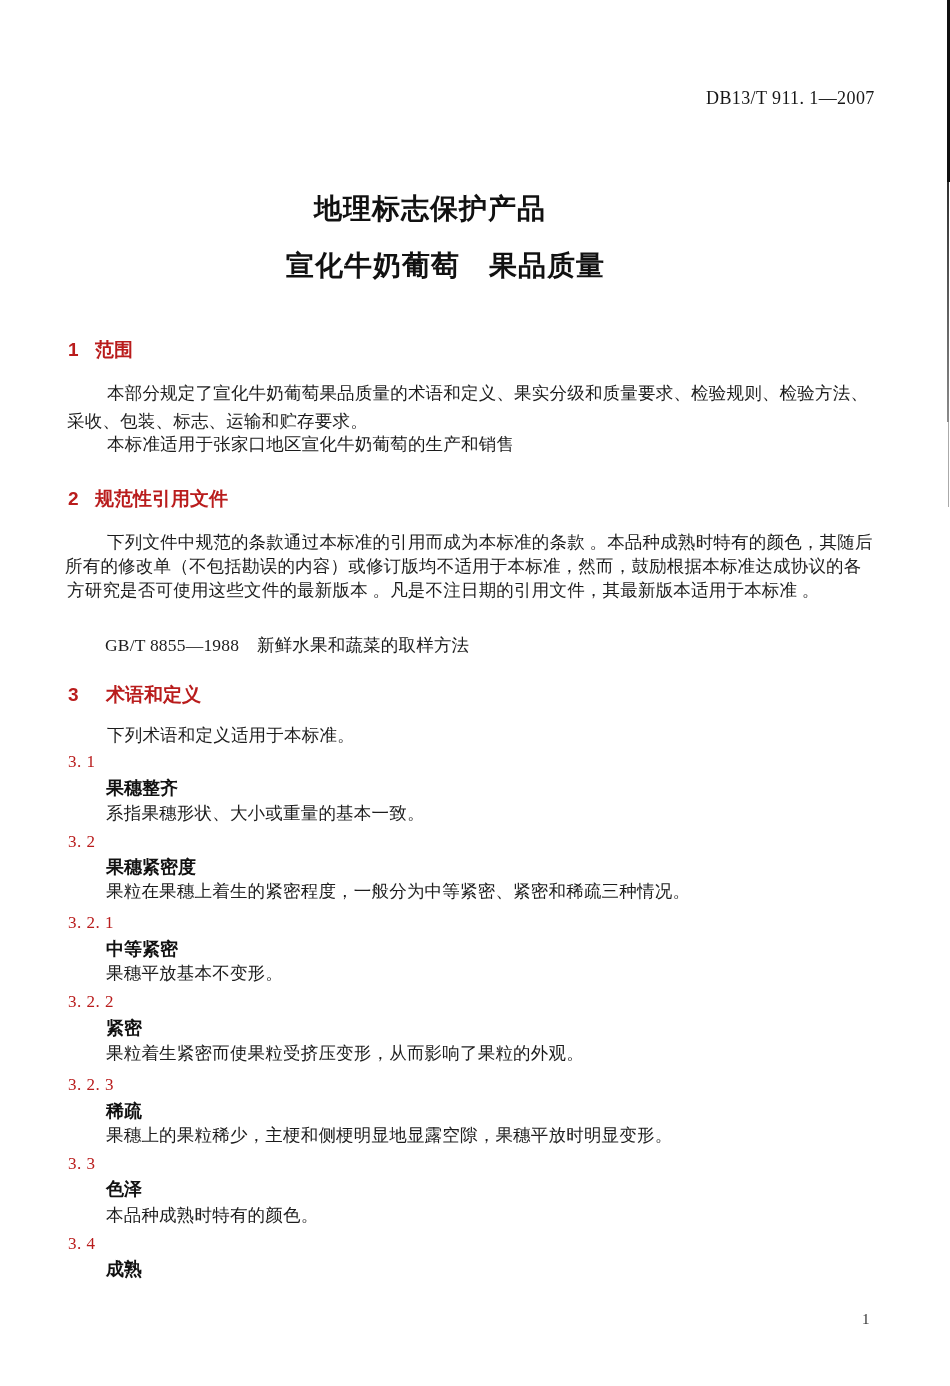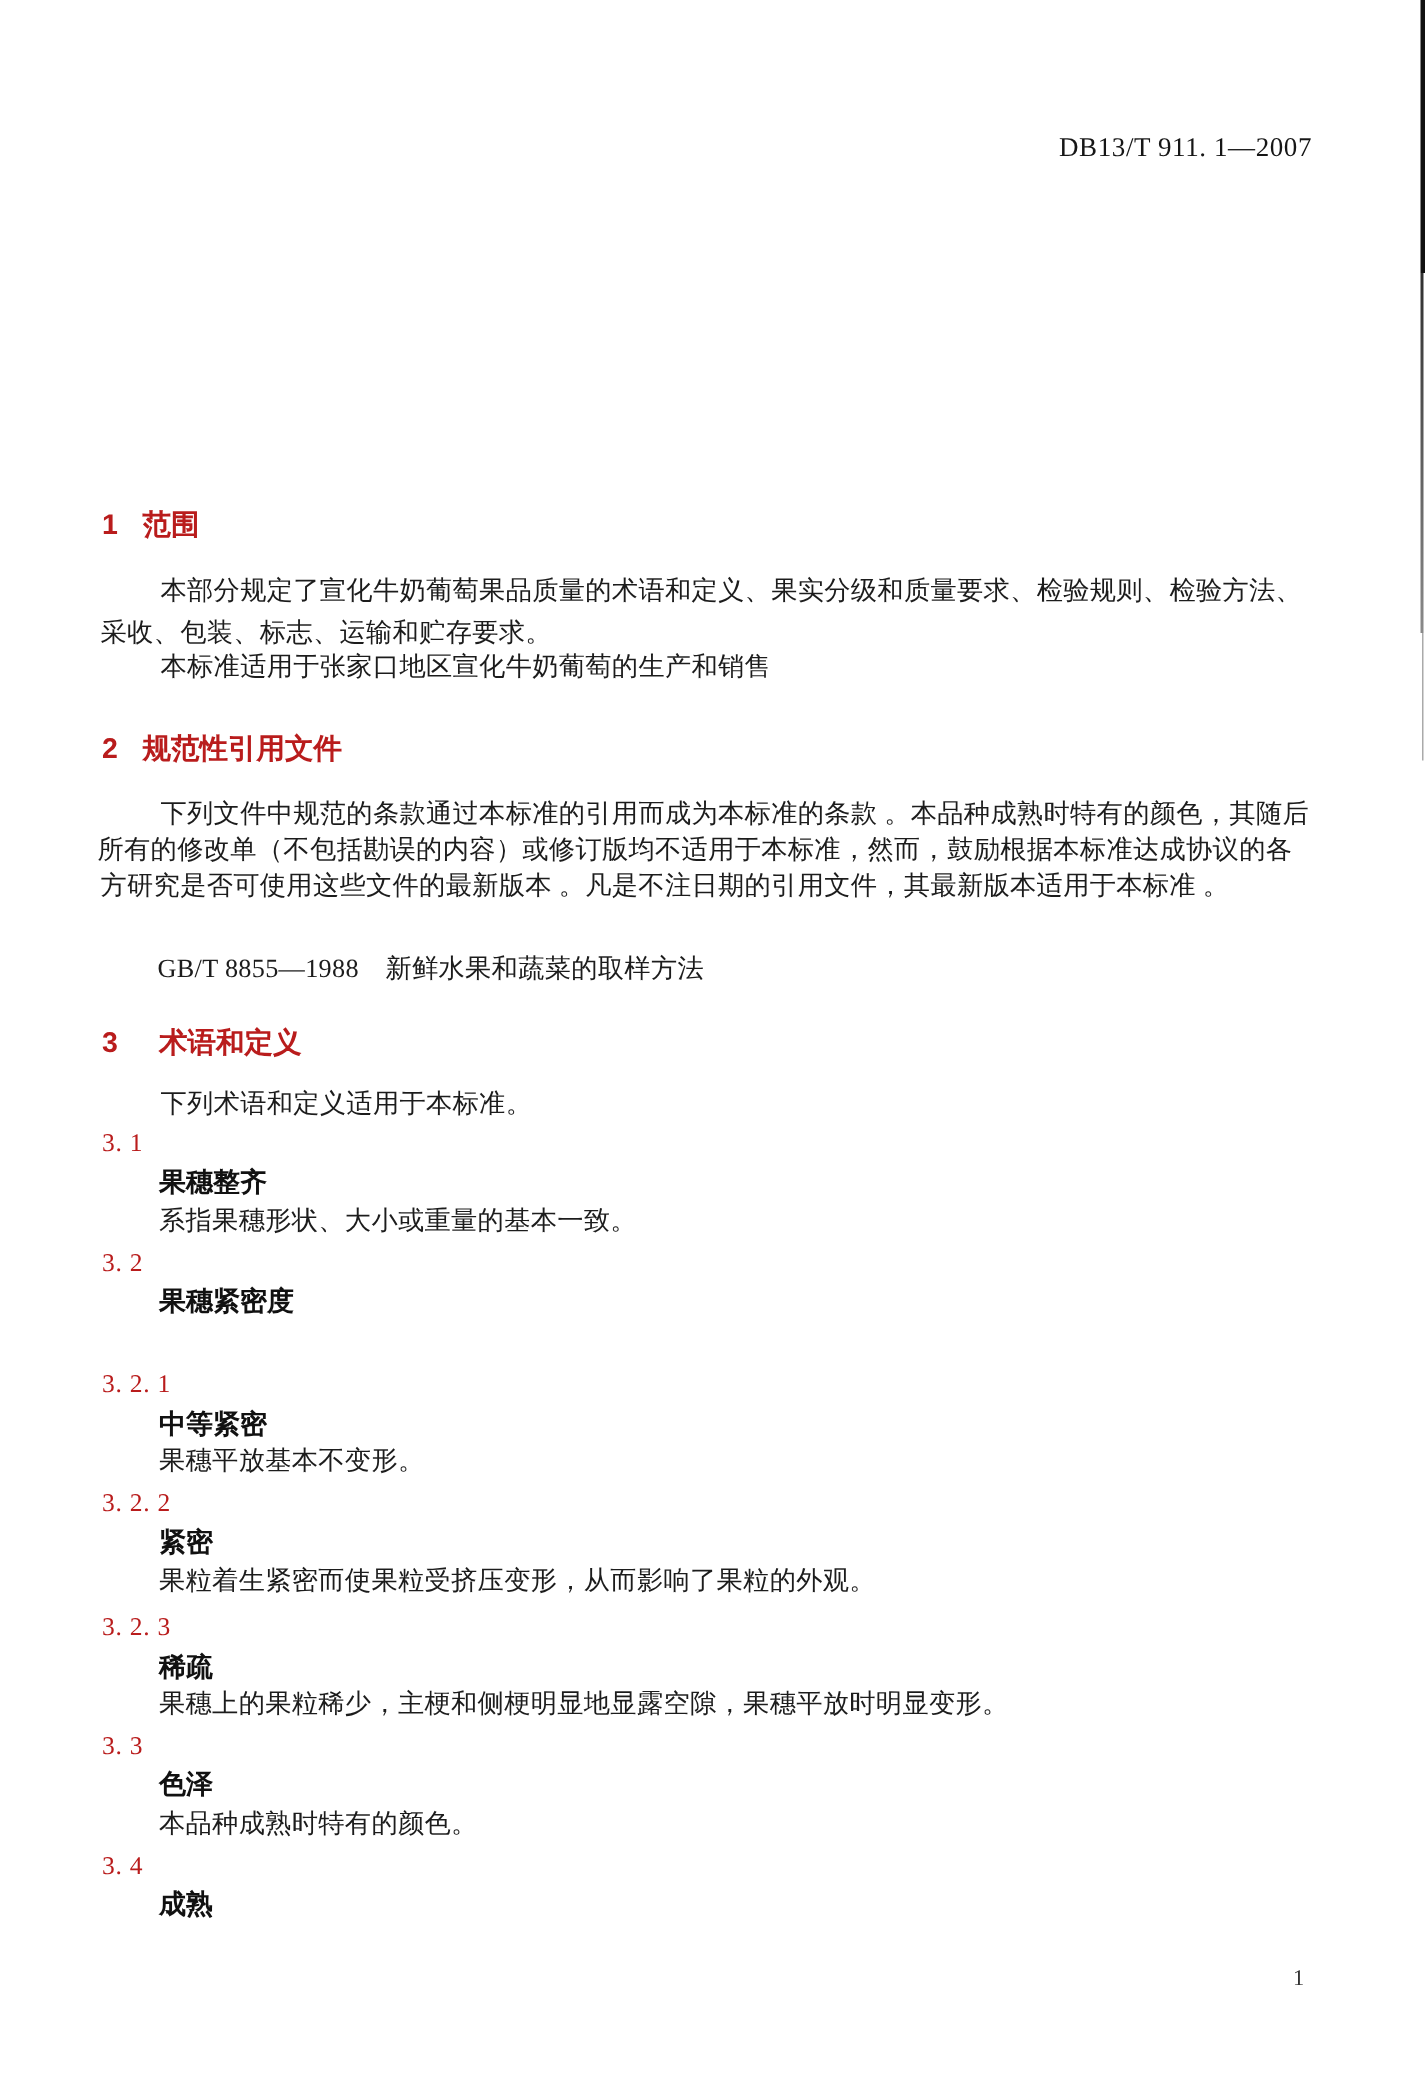--- a/index.html
+++ b/index.html
@@ -90,20 +90,22 @@
 <body>
 
 <div class="page">
 
   <div class="scan-line-top"></div>
   <div class="scan-line-mid"></div>
   <div class="scan-line-bottom"></div>
 
   <div class="abs doc-code">DB13/T 911. 1—2007</div>
 
+  <div class="abs title-line title1">地理标志保护产品</div>
+  <div class="abs title-line title2">宣化牛奶葡萄　果品质量</div>
 
   <div class="abs sec-heading" style="top:337px">
     <span class="sec-num">1</span><span>范围</span>
   </div>
   <div class="abs body-line flush" style="top:409px">采收、包装、标志、运输和贮存要求。</div>
   <div class="abs body-line indent" style="top:381px">本部分规定了宣化牛奶葡萄果品质量的术语和定义、果实分级和质量要求、检验规则、检验方法、</div>
   <div class="abs body-line indent" style="top:432px">本标准适用于张家口地区宣化牛奶葡萄的生产和销售</div>
 
   <div class="abs sec-heading" style="top:486px">
     <span class="sec-num">2</span><span>规范性引用文件</span>
@@ -117,20 +119,21 @@
     <span class="sec-num-wide">3</span><span>术语和定义</span>
   </div>
   <div class="abs body-line indent" style="top:723px">下列术语和定义适用于本标准。</div>
 
   <div class="abs clause-num" style="top:752px">3. 1</div>
   <div class="abs term-name" style="top:776px">果穗整齐</div>
   <div class="abs body-line" style="top:801px; left:106px">系指果穗形状、大小或重量的基本一致。</div>
 
   <div class="abs clause-num" style="top:832px">3. 2</div>
   <div class="abs term-name" style="top:855px">果穗紧密度</div>
+  <div class="abs body-line" style="top:879px; left:106px">果粒在果穗上着生的紧密程度，一般分为中等紧密、紧密和稀疏三种情况。</div>
 
   <div class="abs clause-num" style="top:913px">3. 2. 1</div>
   <div class="abs term-name" style="top:937px">中等紧密</div>
   <div class="abs body-line" style="top:961px; left:106px">果穗平放基本不变形。</div>
 
   <div class="abs clause-num" style="top:992px">3. 2. 2</div>
   <div class="abs term-name" style="top:1016px">紧密</div>
   <div class="abs body-line" style="top:1041px; left:106px">果粒着生紧密而使果粒受挤压变形，从而影响了果粒的外观。</div>
 
   <div class="abs clause-num" style="top:1075px">3. 2. 3</div>

